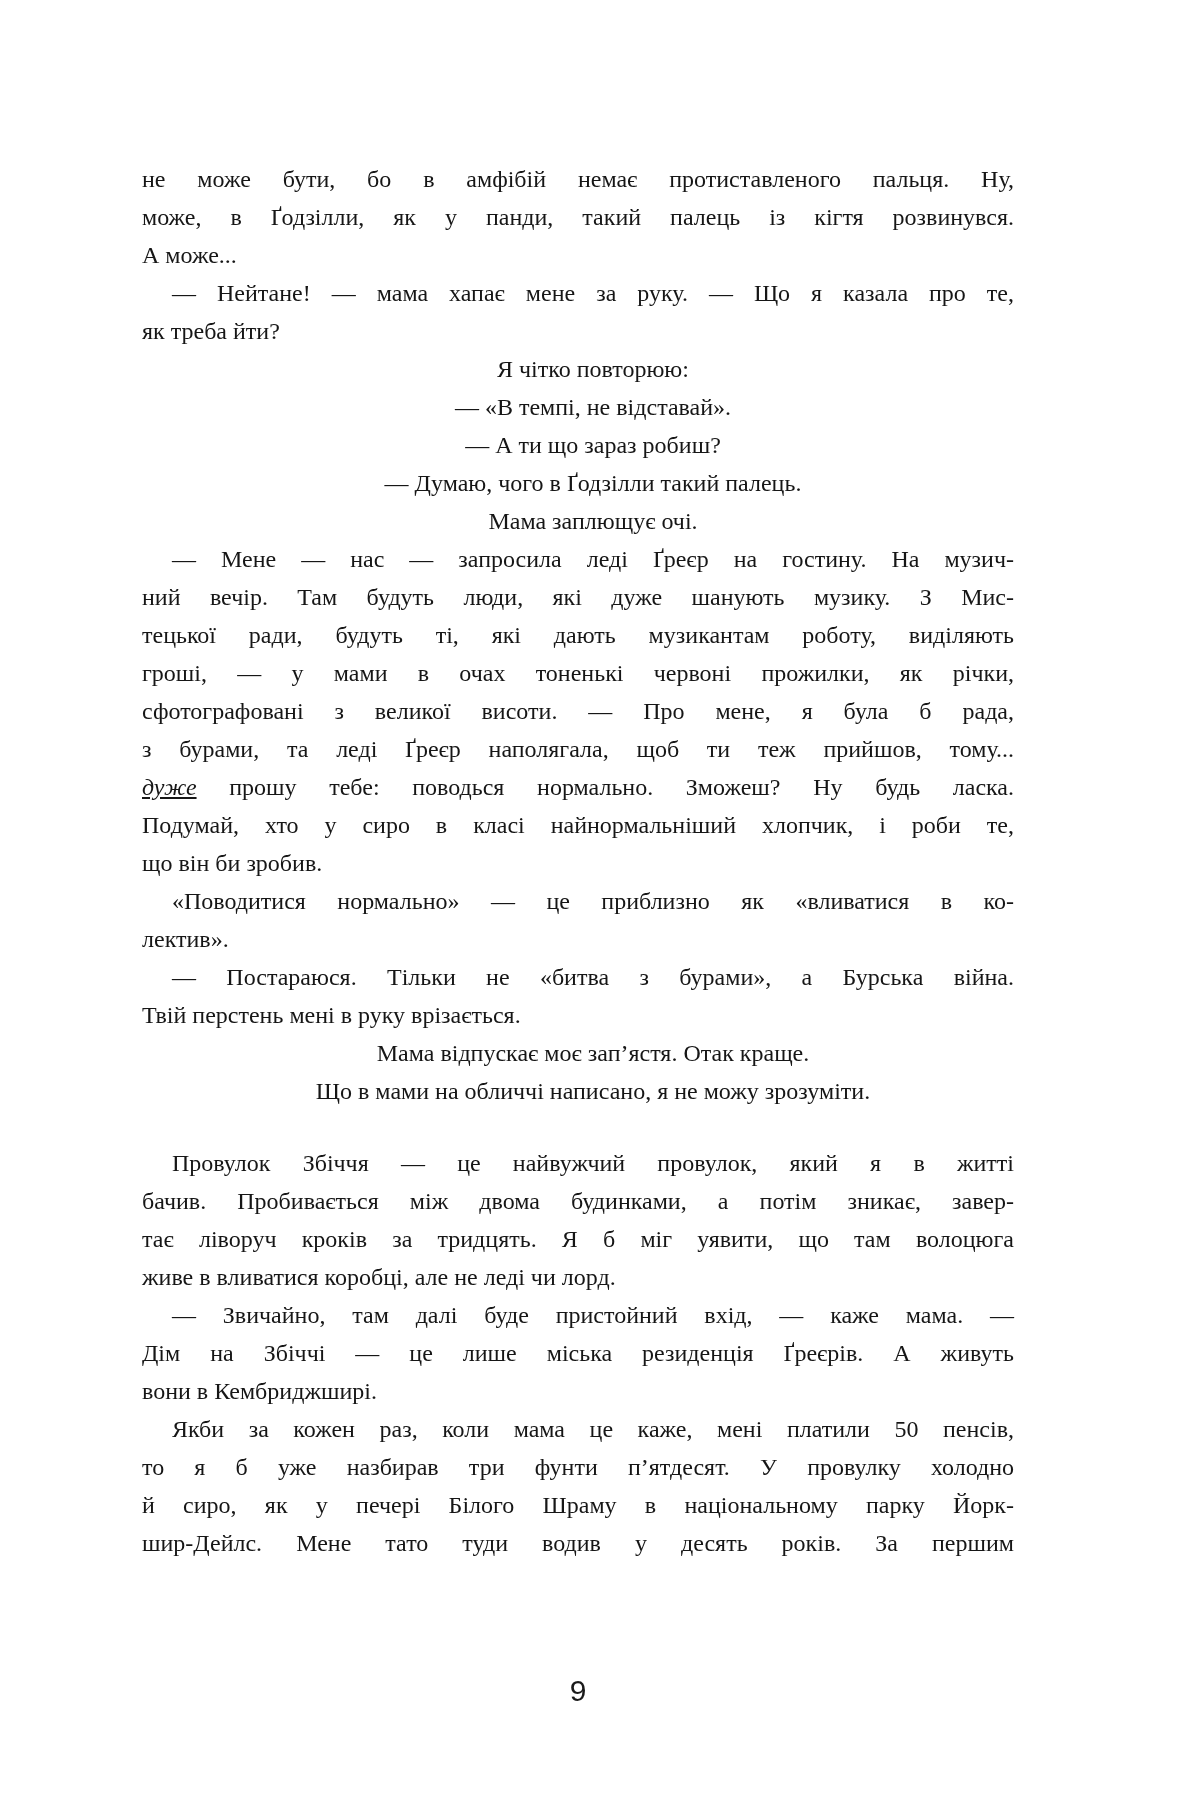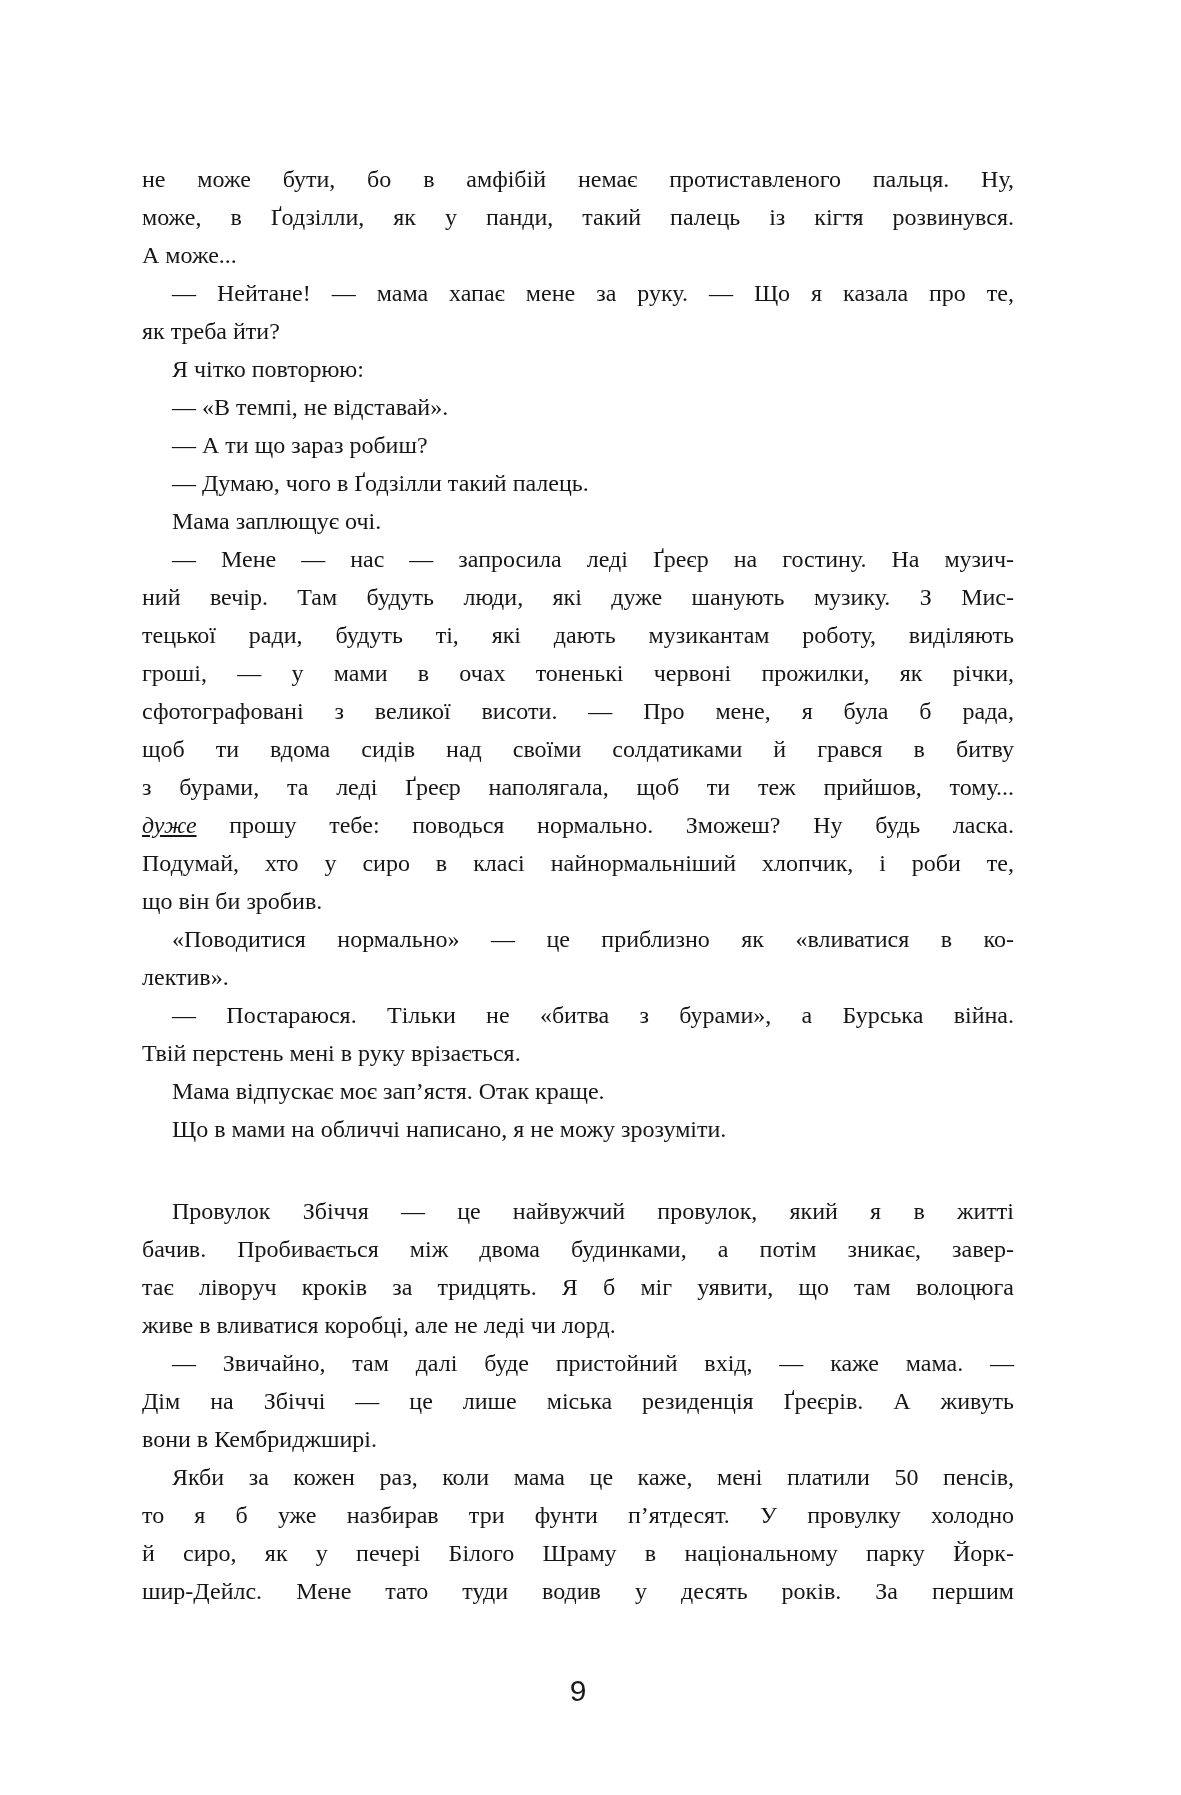--- a/index.html
+++ b/index.html
@@ -27,23 +27,24 @@
     white-space: nowrap;
     text-align: left;
   }
   .line.justify {
     text-align: justify;
     text-align-last: justify;
     text-justify: inter-word;
   }
   .line.indent {
     text-indent: 30px;
+    text-align: center;
   }
   .line.gap-before {
-    margin-top: 44px;
+    margin-top: 34px;
   }
   .word-emph {
     font-style: italic;
     text-decoration: underline;
   }
   .page-number {
     position: absolute;
     top: 1676px;
     left: 142px;
     width: 872px;
@@ -67,21 +68,20 @@
     <div class="line indent">Я чітко повторюю:</div>
     <div class="line indent">— «В темпі, не відставай».</div>
     <div class="line indent">— А ти що зараз робиш?</div>
     <div class="line indent">— Думаю, чого в Ґодзілли такий палець.</div>
     <div class="line indent">Мама заплющує очі.</div>
     <div class="line indent justify">— Мене — нас — запросила леді Ґреєр на гостину. На музич-</div>
     <div class="line justify">ний вечір. Там будуть люди, які дуже шанують музику. З Мис-</div>
     <div class="line justify">тецької ради, будуть ті, які дають музикантам роботу, виділяють</div>
     <div class="line justify">гроші, — у мами в очах тоненькі червоні прожилки, як річки,</div>
     <div class="line justify">сфотографовані з великої висоти. — Про мене, я була б рада,</div>
-    <div class="line justify">щоб ти вдома сидів над своїми солдатиками й грався в битву</div>
     <div class="line justify">з бурами, та леді Ґреєр наполягала, щоб ти теж прийшов, тому...</div>
     <div class="line justify">
       <span class="word-emph">дуже</span><span> прошу тебе: поводься нормально. Зможеш? Ну будь ласка.</span>
     </div>
     <div class="line justify">Подумай, хто у сиро в класі найнормальніший хлопчик, і роби те,</div>
     <div class="line">що він би зробив.</div>
     <div class="line indent justify">«Поводитися нормально» — це приблизно як «вливатися в ко-</div>
     <div class="line">лектив».</div>
     <div class="line indent justify">— Постараюся. Тільки не «битва з бурами», а Бурська війна.</div>
     <div class="line">Твій перстень мені в руку врізається.</div>

